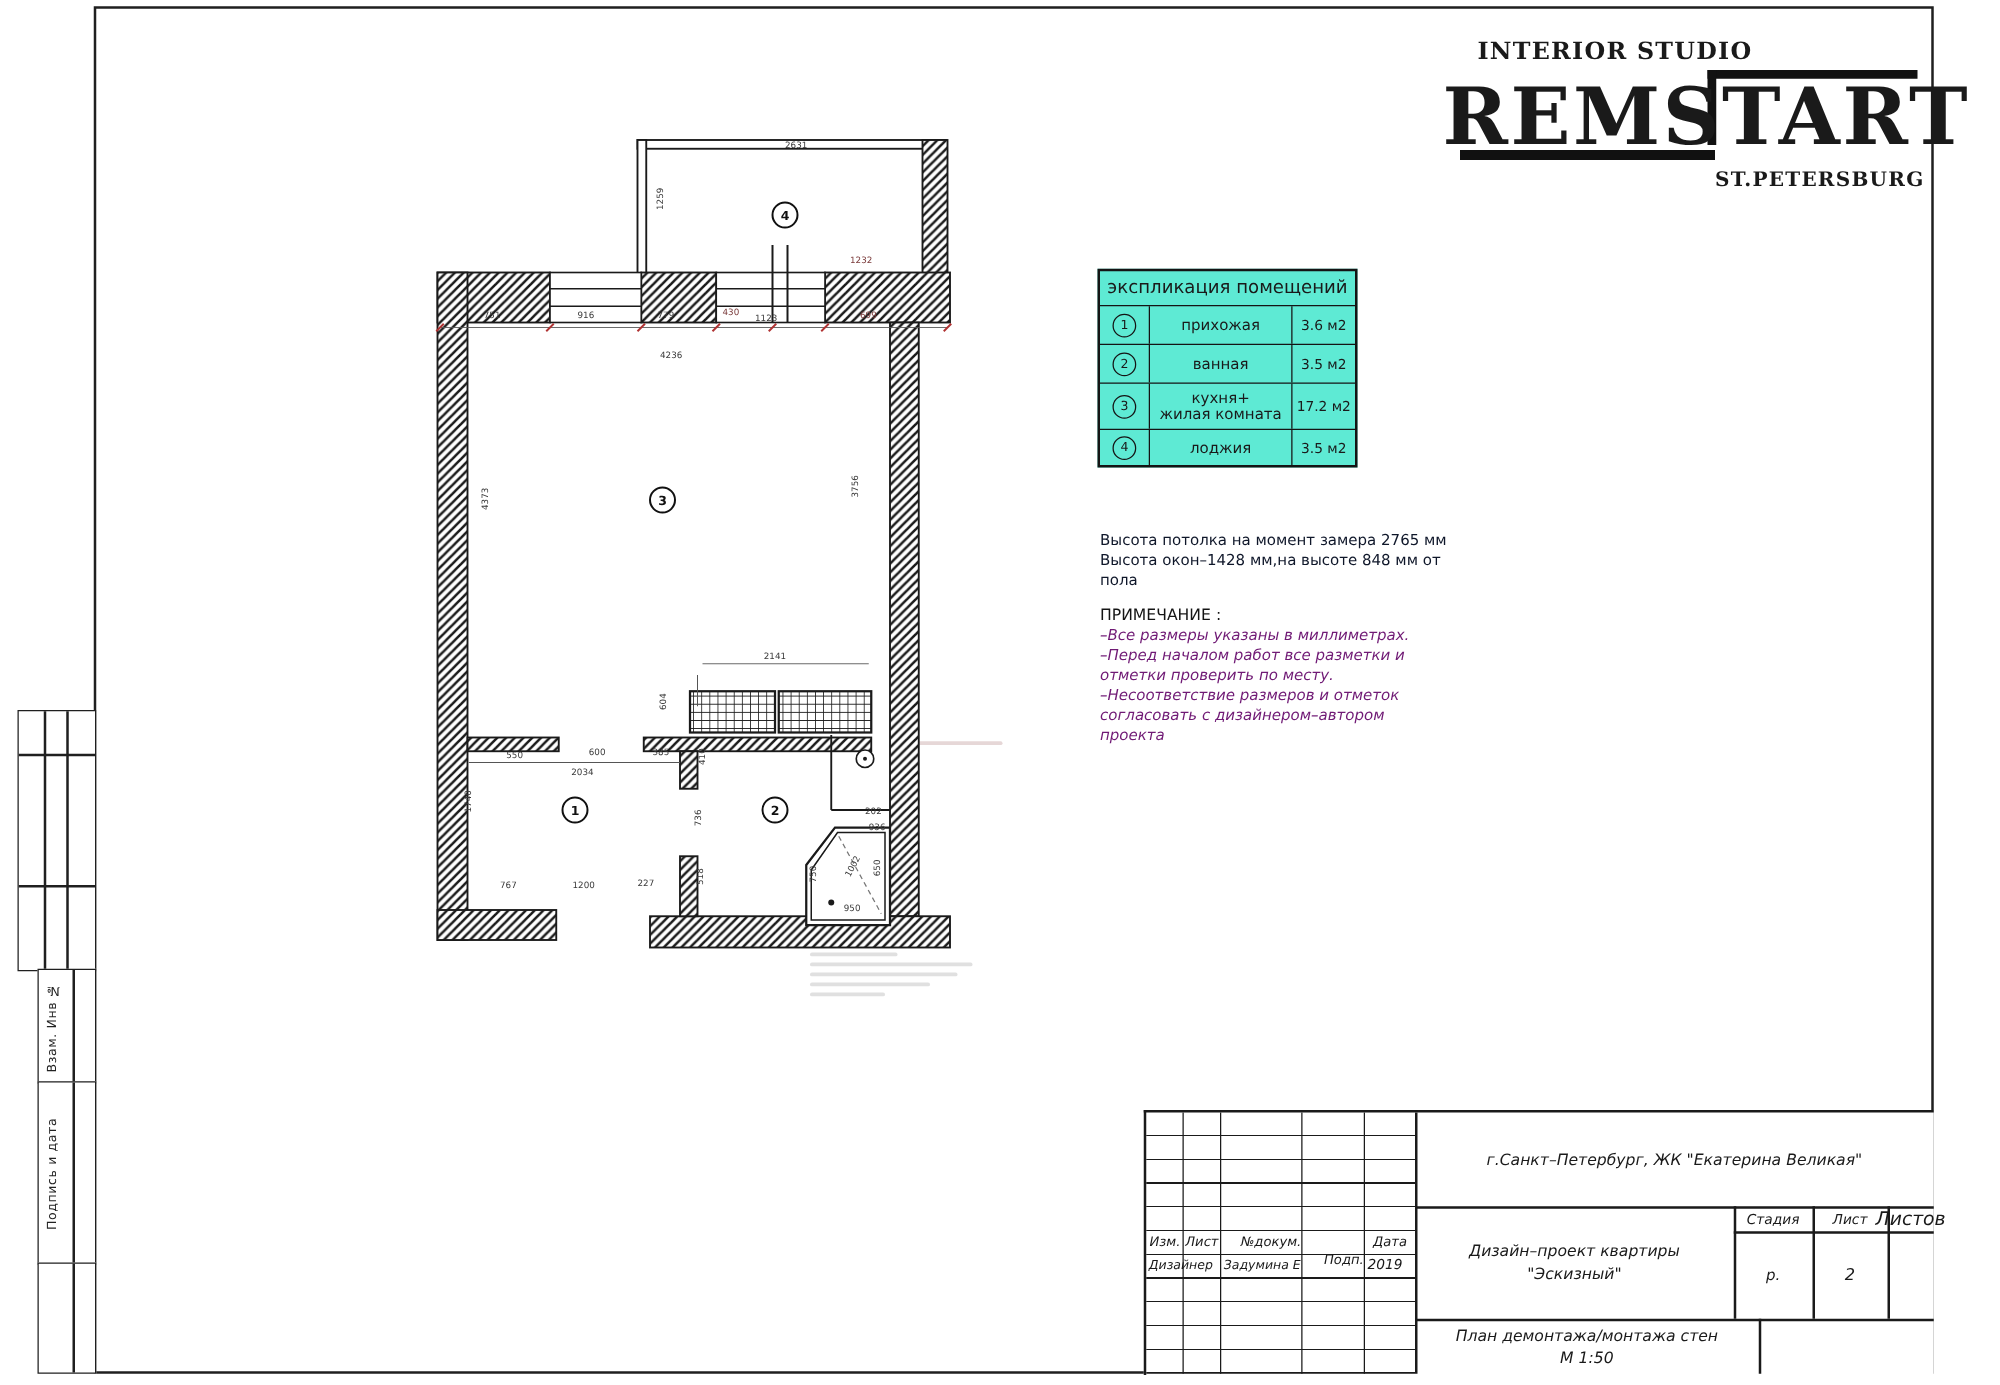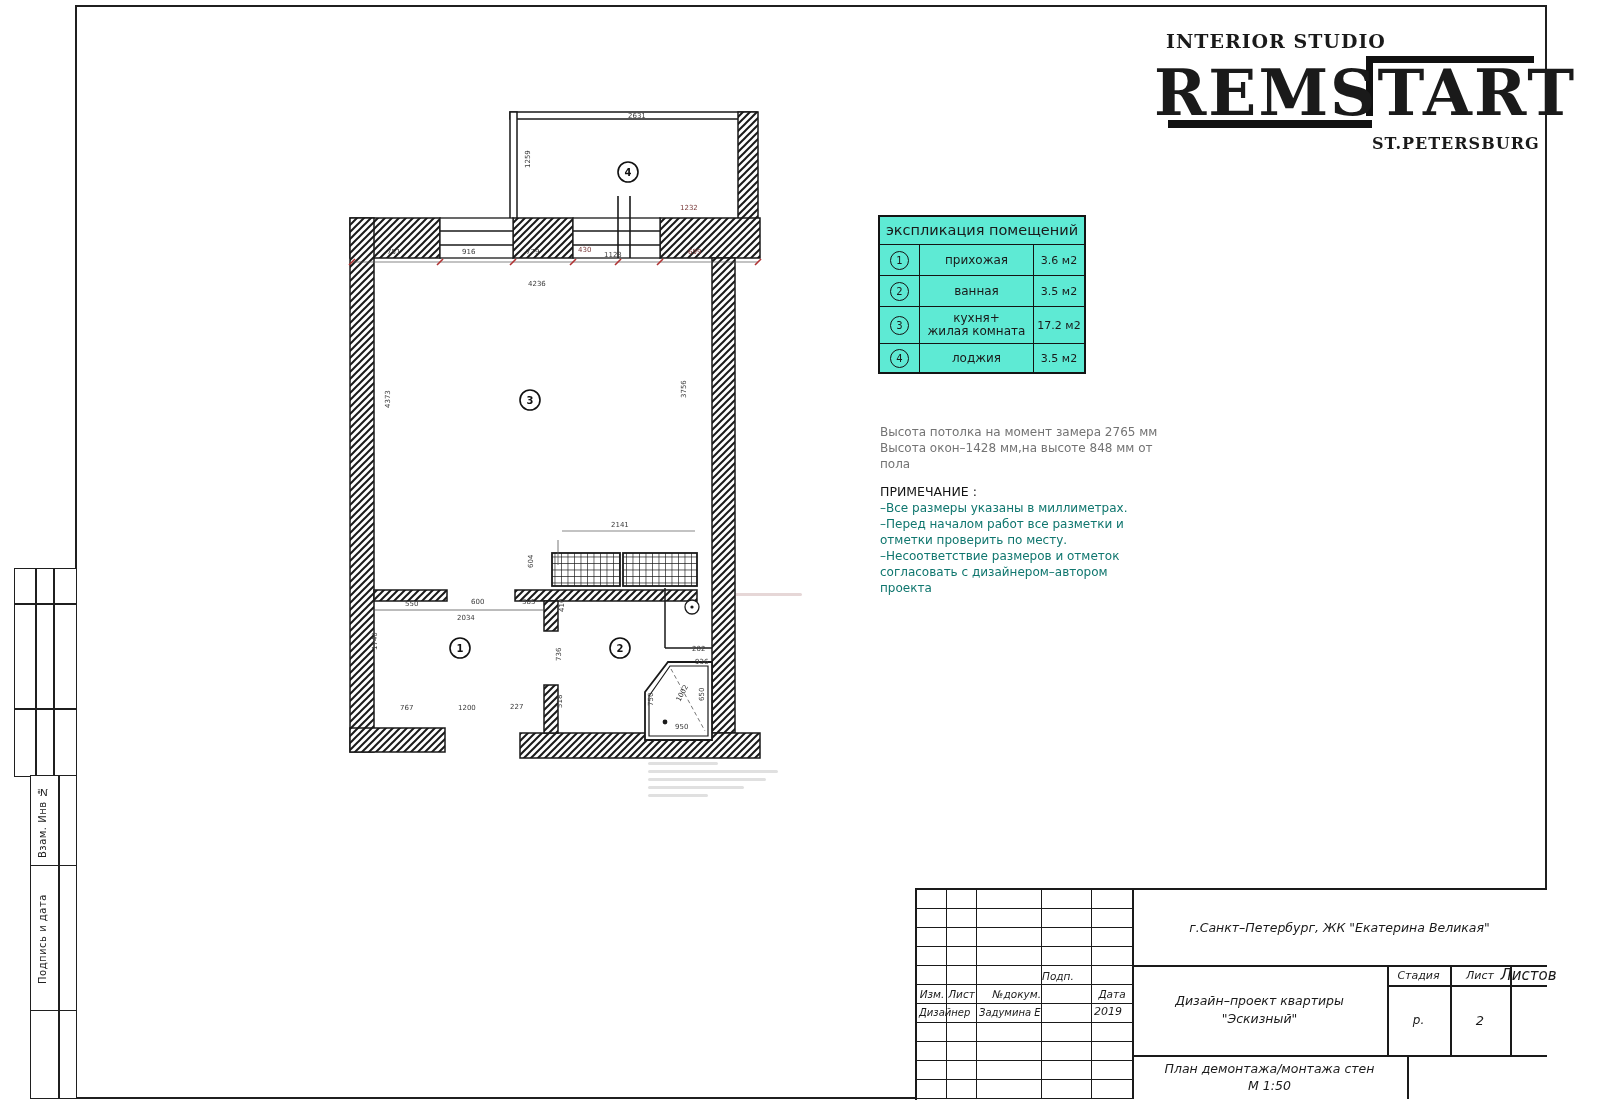--- a/index.html
+++ b/index.html
@@ -9,42 +9,42 @@
   
   #sheet-frame{left:75px;top:5px;width:1468px;height:1090px;border:2px solid #1f1f1f;}
   
   .strip{border:1.5px solid #1f1f1f;background:#fff;}
   .strip .vdiv{position:absolute;top:0;bottom:0;width:1.5px;background:#1f1f1f;}
   .strip .hdiv{position:absolute;left:0;right:0;height:1.5px;background:#1f1f1f;}
   .vlabel{position:absolute;writing-mode:vertical-rl;transform:rotate(180deg);
           font-size:10px;color:#222;letter-spacing:.5px;}
   
   #logo{left:1150px;top:28px;width:404px;height:132px;}
-  .logo-top{position:absolute;left:16px;top:2px;font:700 19px "DejaVu Serif",serif;letter-spacing:1px;}
+  .logo-top{position:absolute;left:32px;top:2px;font:700 19px "DejaVu Serif",serif;letter-spacing:1px;}
   .logo-name{position:absolute;left:4px;top:28px;font:700 63px "DejaVu Serif",serif;letter-spacing:2px;white-space:nowrap;}
   .logo-bar-top{position:absolute;left:216px;top:28px;width:168px;height:7px;background:#111;}
   .logo-bar-vert{position:absolute;left:216px;top:28px;width:7px;height:60px;background:#111;}
   .logo-bar-bottom{position:absolute;left:18px;top:92px;width:204px;height:8px;background:#111;}
   .logo-city{position:absolute;left:222px;top:106px;font:700 16px "DejaVu Serif",serif;letter-spacing:1px;}
   
   #exp{left:878px;top:215px;width:204px;border:2px solid #141414;background:#5eead4;font-size:13px;}
   .exp-title{height:27px;line-height:27px;text-align:center;font-size:14.5px;border-bottom:1.6px solid #141414;}
   .exp-row{display:grid;grid-template-columns:40px 114px 1fr;border-bottom:1.6px solid #141414;align-items:center;}
   .exp-row:last-child{border-bottom:none;}
   .exp-num{border-right:1.6px solid #141414;align-self:stretch;display:flex;align-items:center;justify-content:center;}
   .exp-name{border-right:1.6px solid #141414;align-self:stretch;display:flex;flex-direction:column;align-items:center;justify-content:center;font-size:12px;line-height:13px;text-align:center;}
   .exp-area{text-align:center;font-size:11px;}
   .numcirc{display:inline-block;width:17px;height:17px;border:1.4px solid #141414;border-radius:50%;
            font-size:10px;line-height:17px;text-align:center;}
   .h30{height:30px;} .h36{height:36px;} .h28{height:28px;}
   
   #notes{left:880px;top:424px;width:278px;font-size:12px;line-height:16px;}
-  .note-red{color:#737373;}
+  .note-red{color:#0f172a;}
   .note-title{margin-top:12px;color:#141414;font-size:12.5px;}
-  .note-item{color:#0f766e;}
+  .note-item{color:#701a75;font-style:italic;}
   
   #tb{left:915px;top:888px;width:630px;height:210px;border-top:2px solid #1a1a1a;border-left:2px solid #1a1a1a;background:#fff;}
   .tb-leftgrid{position:absolute;left:0;top:0;width:215px;height:209px;
     background:
       linear-gradient(#1a1a1a,#1a1a1a) 29px 0/1.2px 100% no-repeat,
       linear-gradient(#1a1a1a,#1a1a1a) 59px 0/1.2px 100% no-repeat,
       linear-gradient(#1a1a1a,#1a1a1a) 124px 0/1.2px 100% no-repeat,
       linear-gradient(#1a1a1a,#1a1a1a) 174px 0/1.2px 100% no-repeat,
       repeating-linear-gradient(to bottom,transparent 0 17.9px,#1a1a1a 17.9px 19px);}
   .tb-vline{position:absolute;width:1.6px;background:#1a1a1a;}
@@ -274,21 +274,21 @@
       <text class="roomnum" x="288" y="81" text-anchor="middle">4</text>
     </g>
   </svg>
 
   <div class="abs" id="tb">
     <div class="tb-leftgrid"></div>
 
     <div class="tb-txt" style="left:1px;top:98px;width:28px;text-align:center;">Изм.</div>
     <div class="tb-txt" style="left:30px;top:98px;width:29px;text-align:center;">Лист</div>
     <div class="tb-txt" style="left:60px;top:98px;width:64px;text-align:right;">№докум.</div>
-    <div class="tb-txt" style="left:125px;top:80px;width:49px;text-align:left;">Подп.</div>
+    <div class="tb-txt" style="left:125px;top:112px;width:49px;text-align:right;">Подп.</div>
     <div class="tb-txt" style="left:175px;top:98px;width:40px;text-align:center;">Дата</div>
     <div class="tb-txt" style="left:2px;top:117px;font-size:10px;">Дизайнер</div>
     <div class="tb-txt" style="left:62px;top:117px;font-size:10px;text-align:center;">Задумина Е</div>
     <div class="tb-txt" style="left:177px;top:115px;font-size:11px;">2019</div>
 
     <div class="tb-vline" style="left:215px;top:0;height:209px;"></div>
     <div class="tb-hline" style="left:215px;top:75px;width:415px;"></div>
     <div class="tb-hline" style="left:215px;top:165px;width:415px;"></div>
     <div class="tb-vline" style="left:470px;top:75px;height:90px;"></div>
     <div class="tb-vline" style="left:533px;top:75px;height:90px;"></div>

